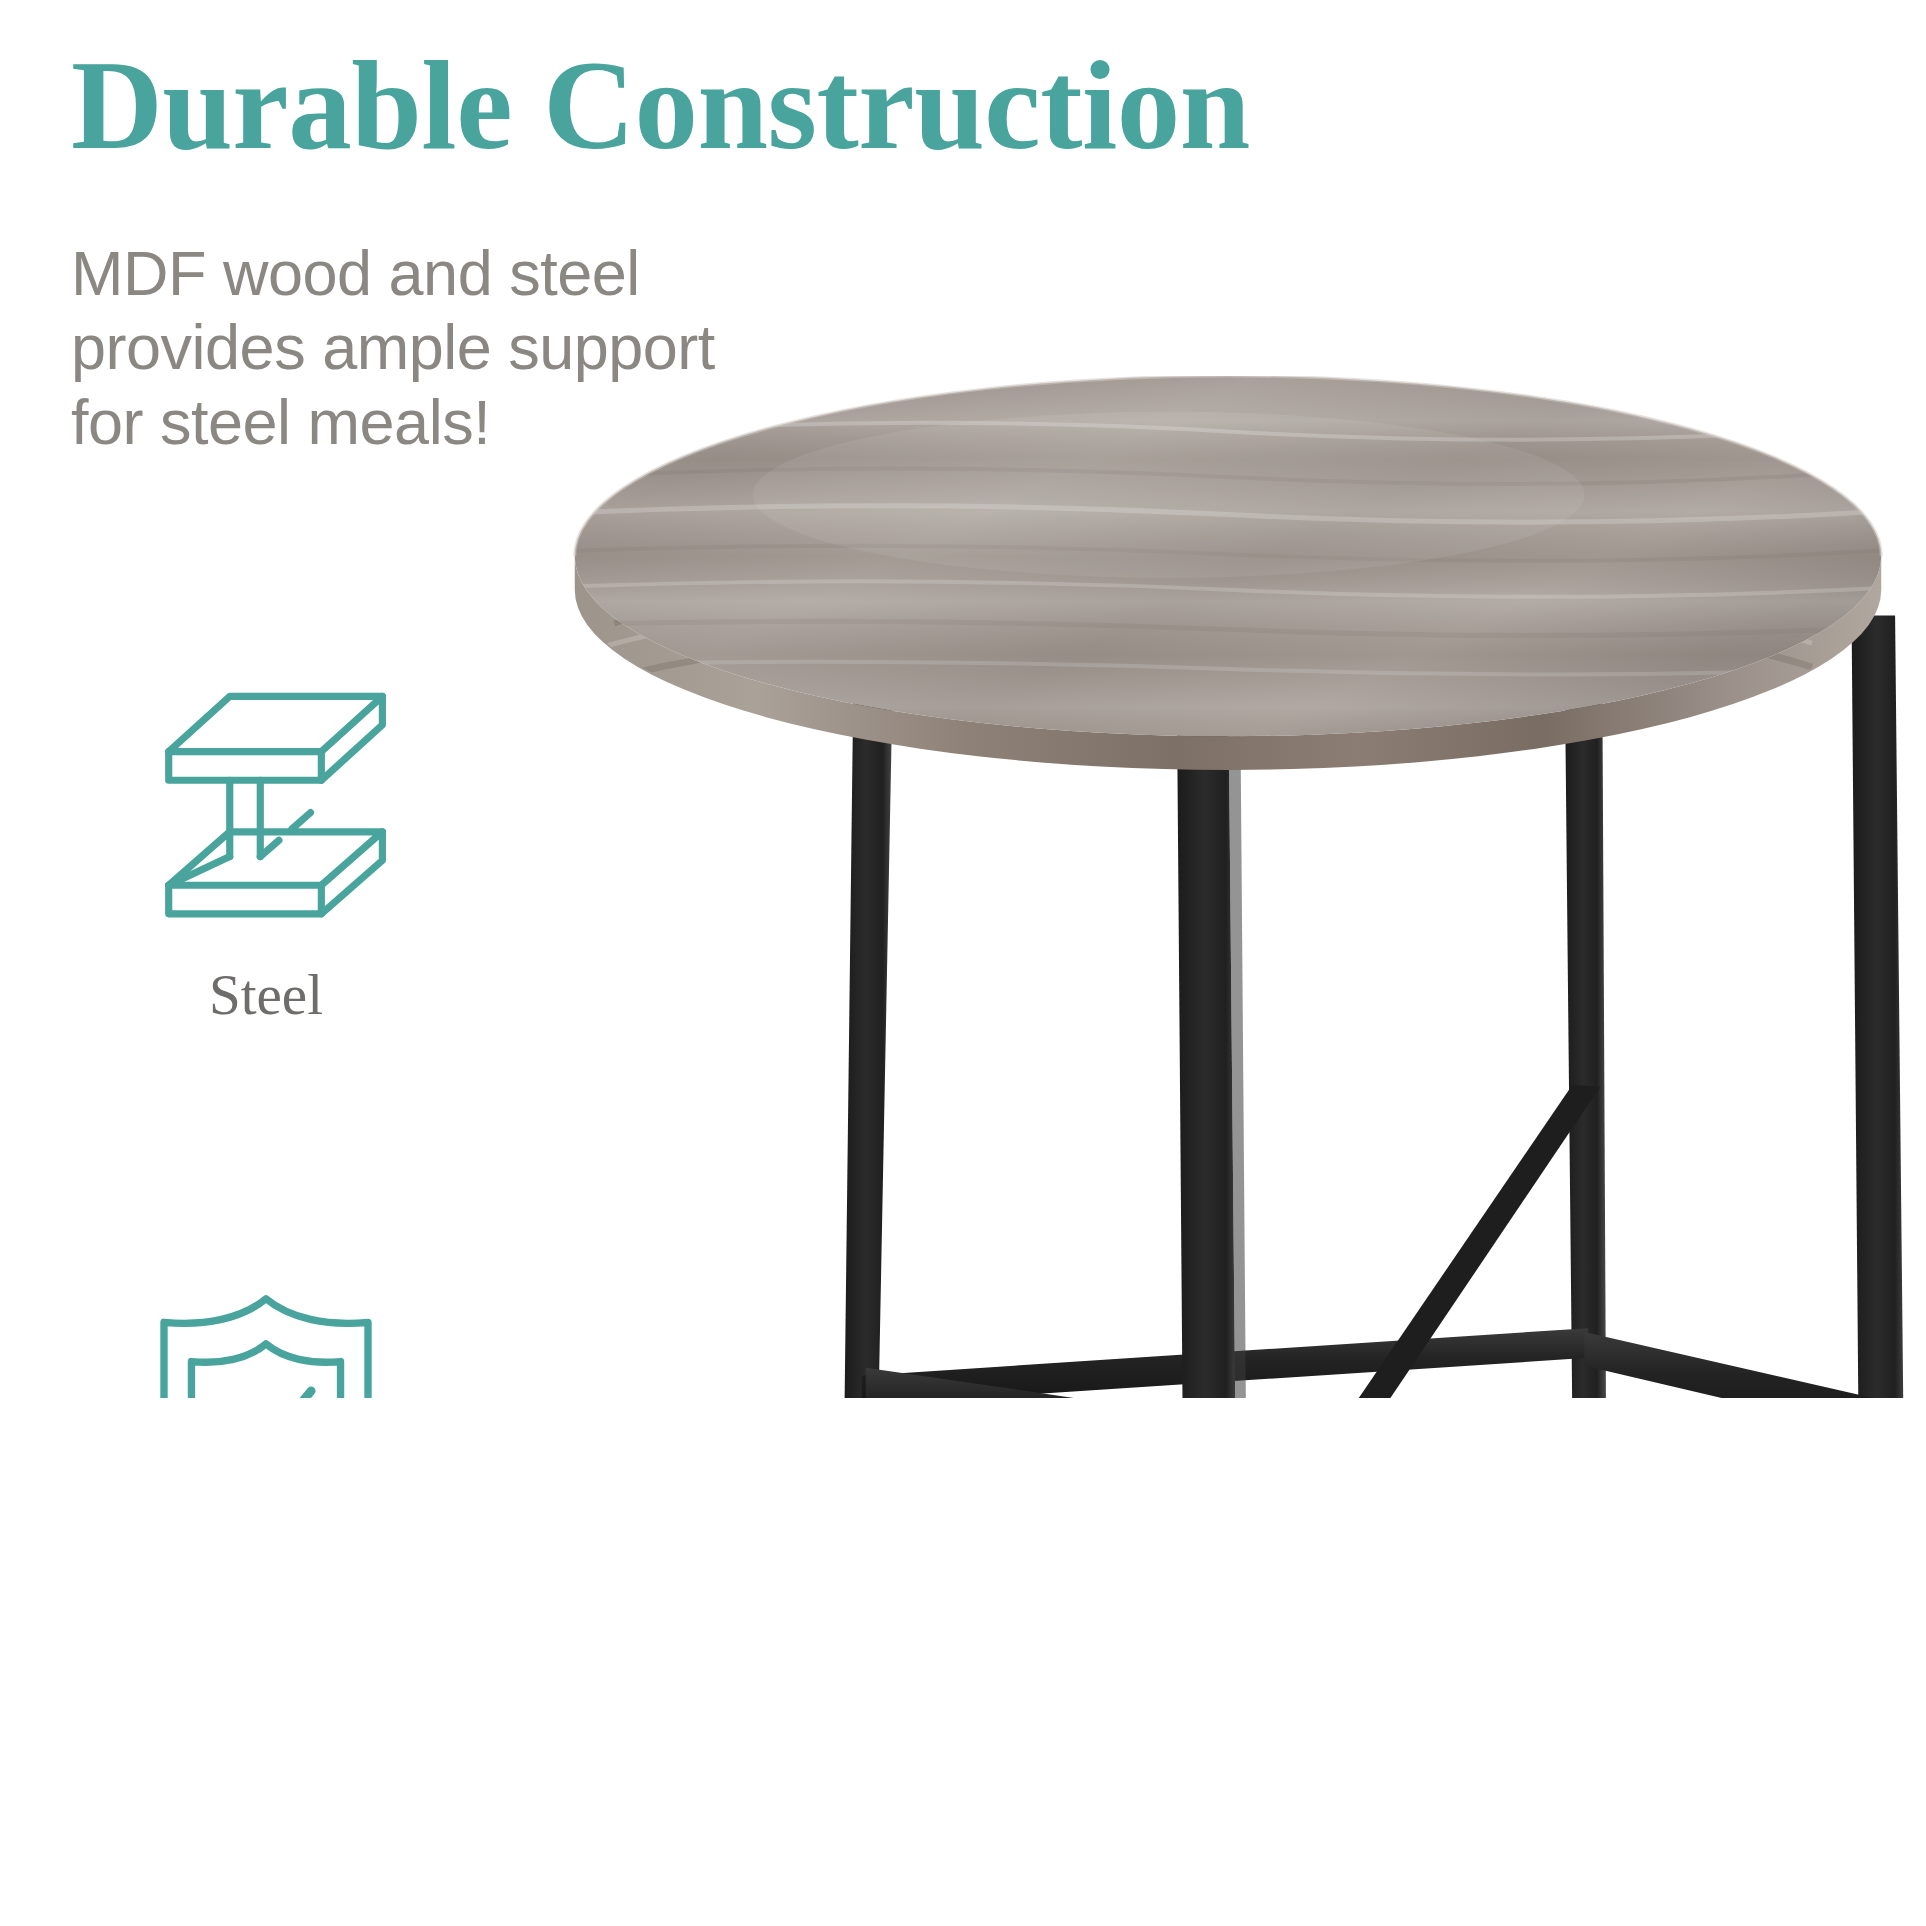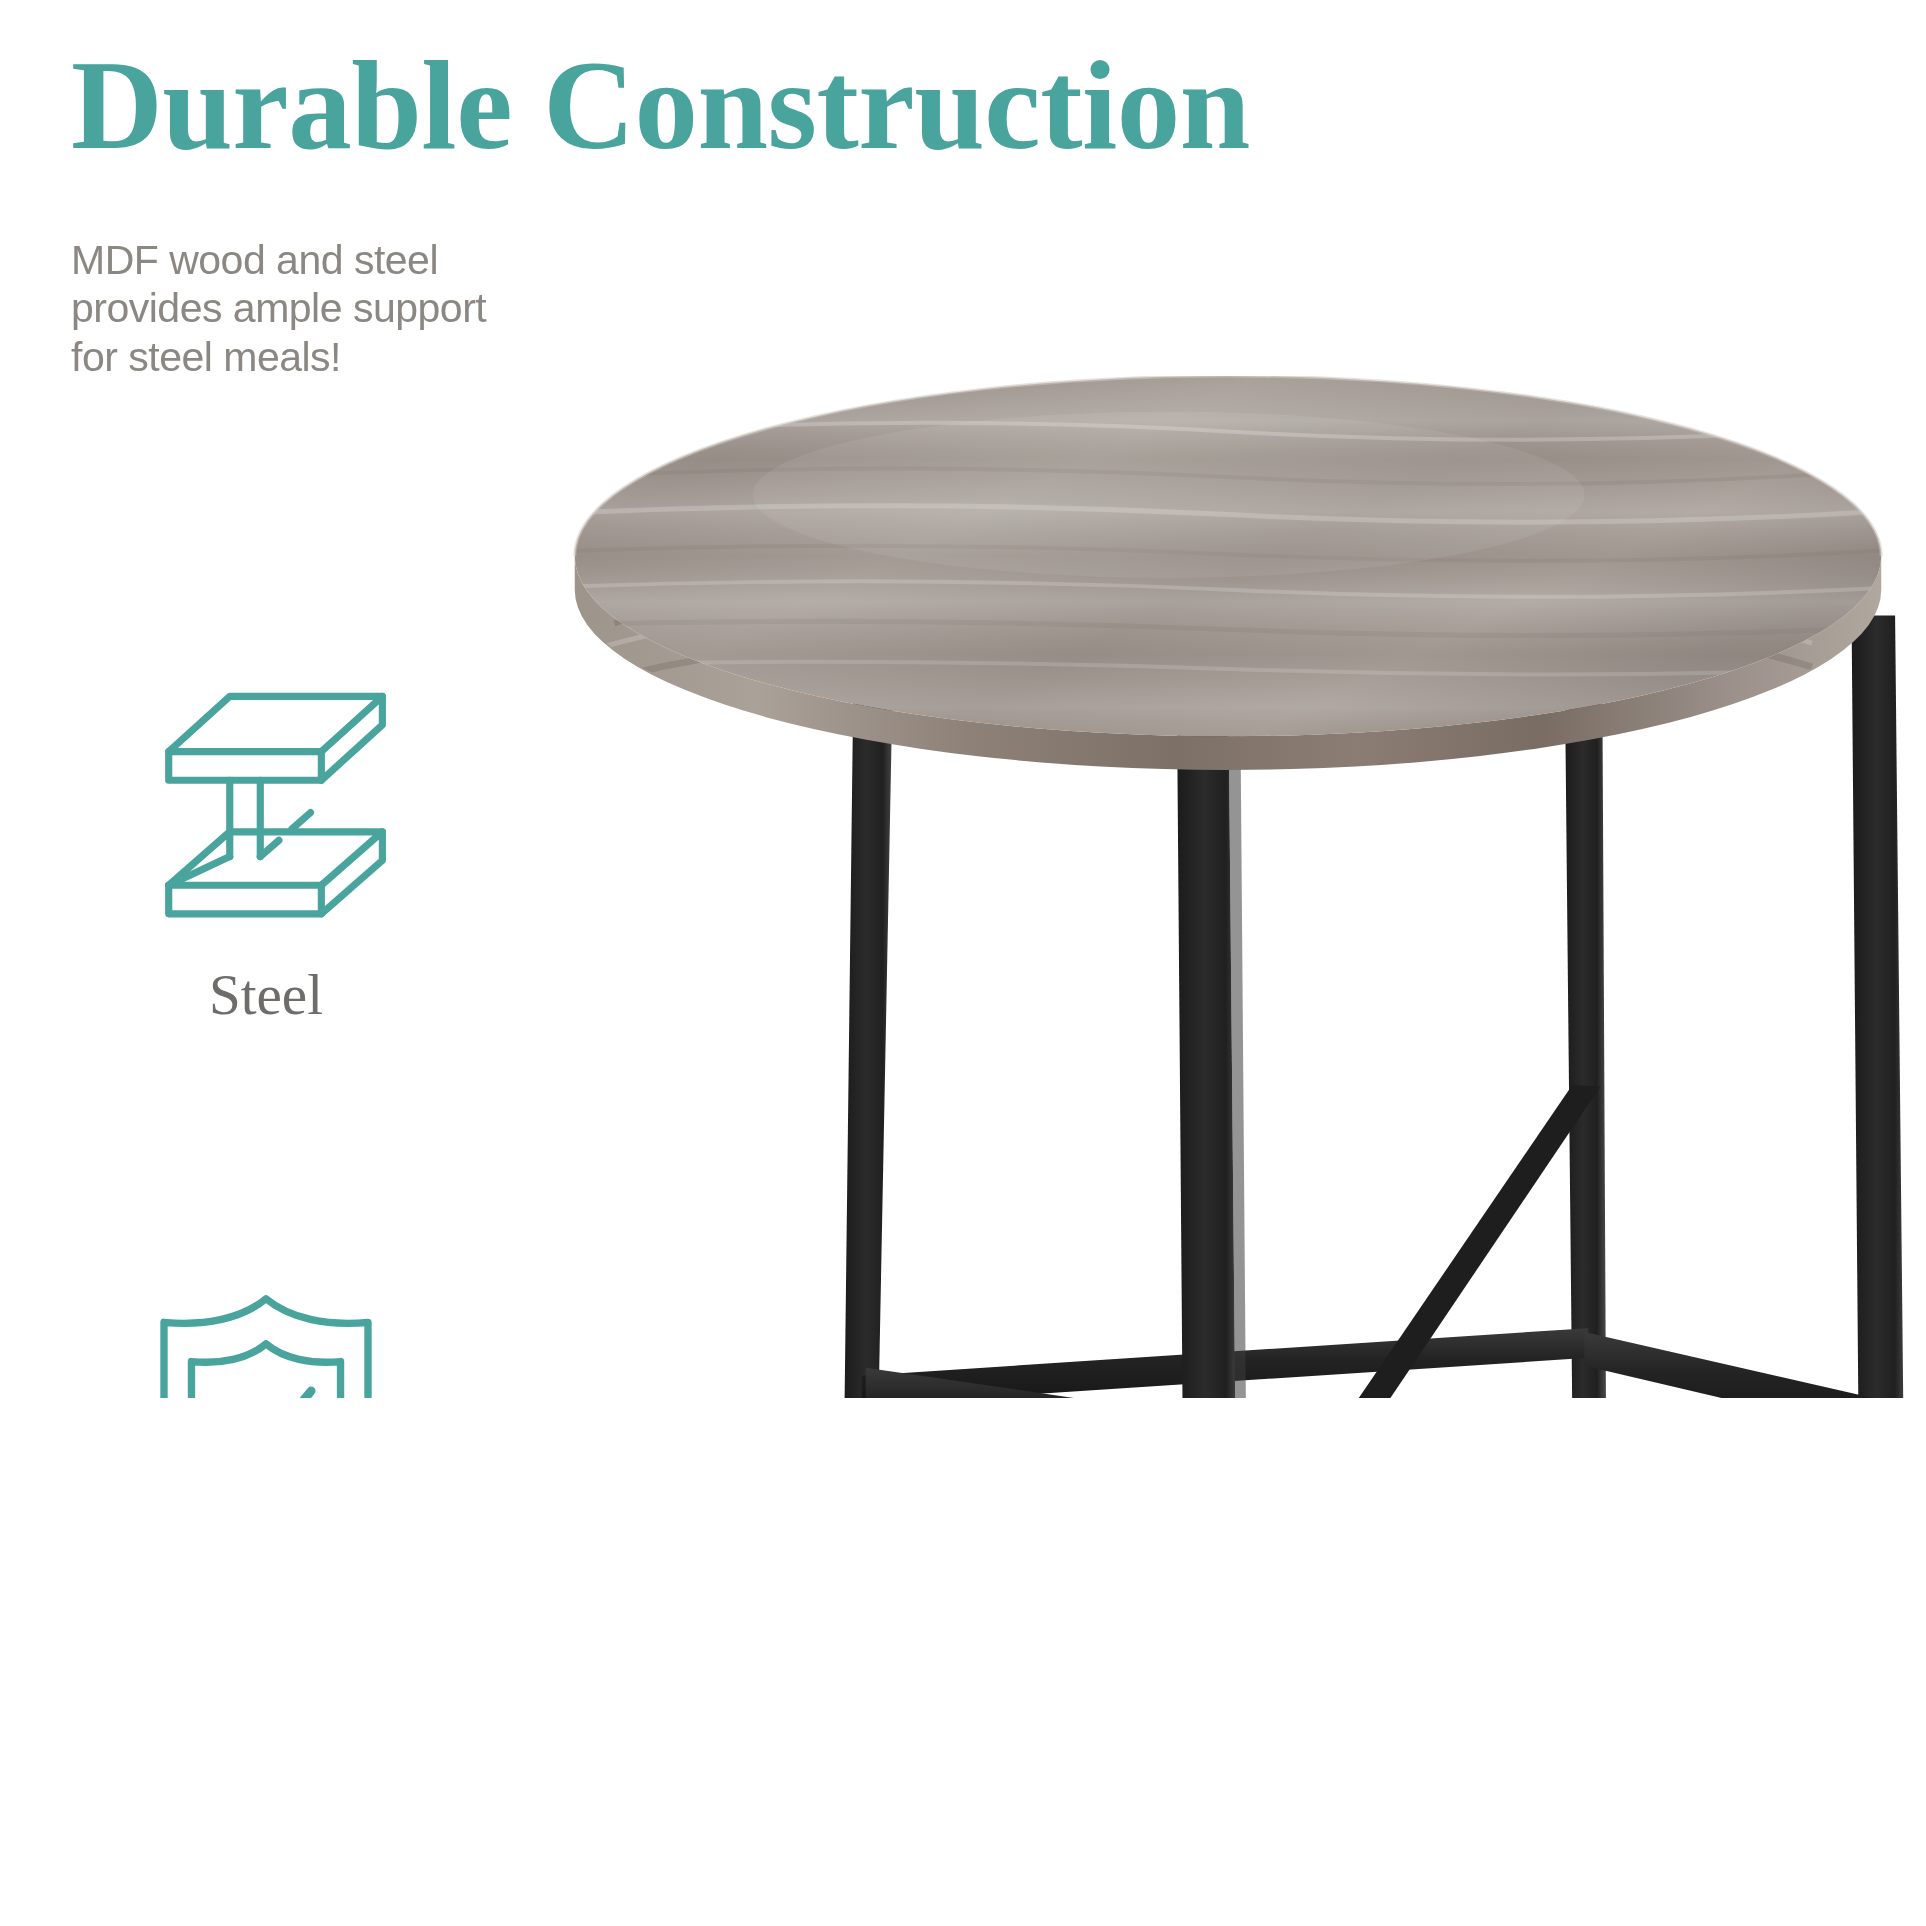--- a/index.html
+++ b/index.html
@@ -30,21 +30,21 @@
     color: #48a49c;
     white-space: nowrap;
   }
 
   .subhead {
     position: absolute;
     left: 71px;
     top: 236px;
     font-family: "Liberation Sans", sans-serif;
     font-weight: 400;
-    font-size: 41px;
+    font-size: 63px;
     line-height: 1.18;
     color: #8b8884;
     letter-spacing: -0.5px;
   }
   .subhead .line { display: block; white-space: nowrap; }
 
   
   .feature {
     position: absolute;
     width: 436px;

